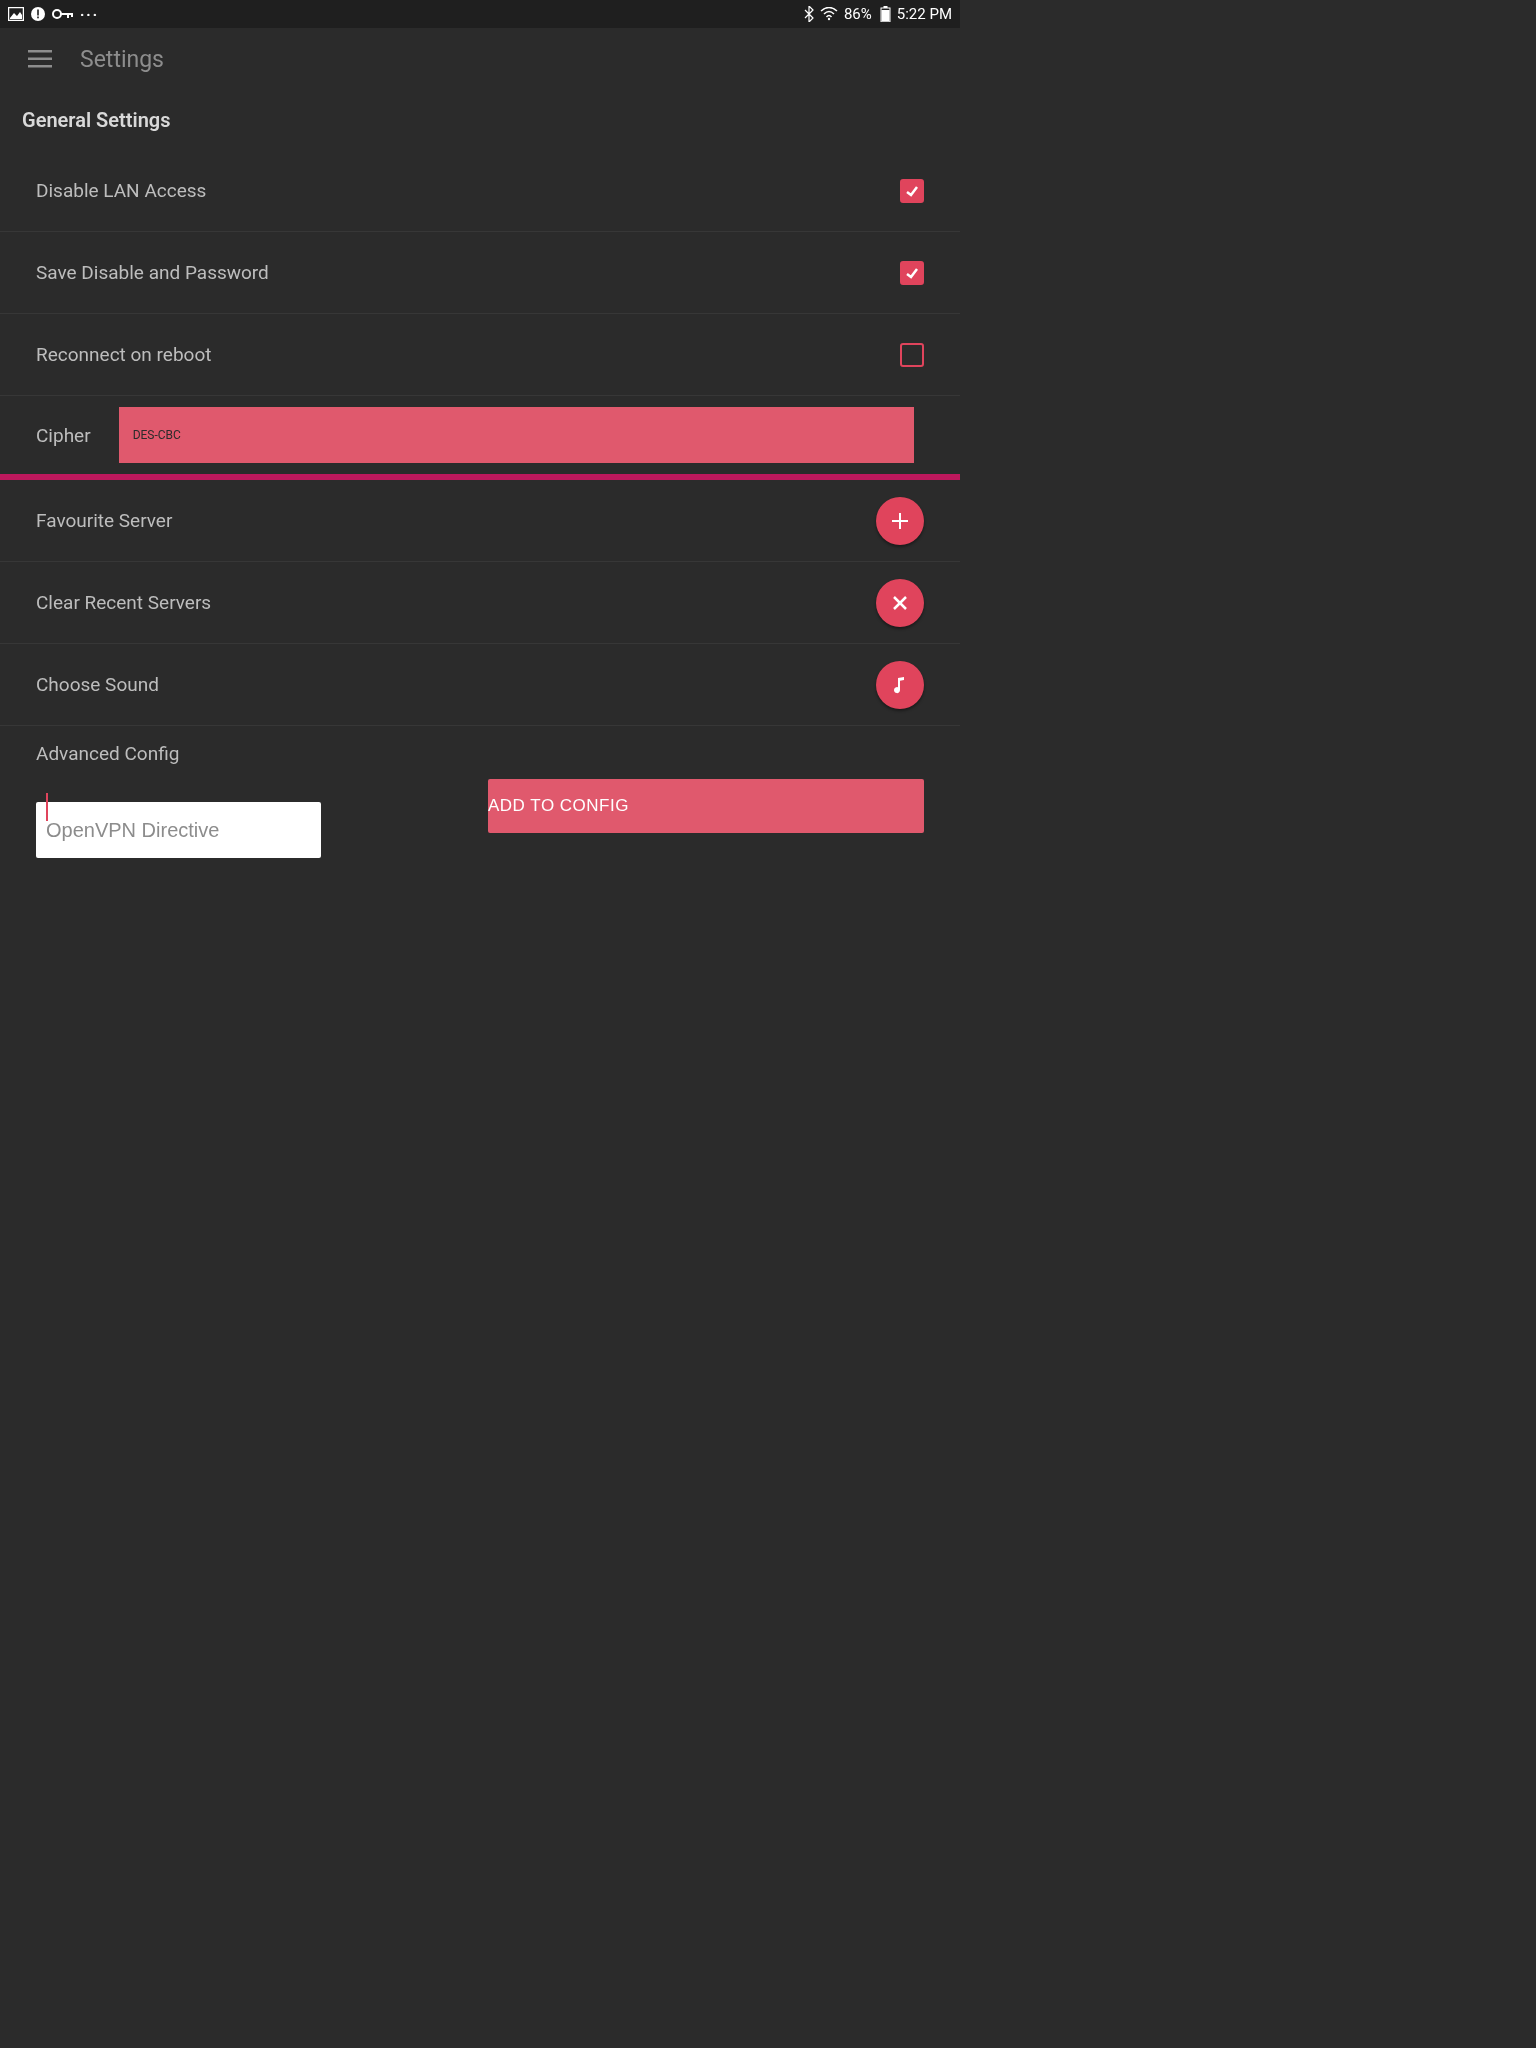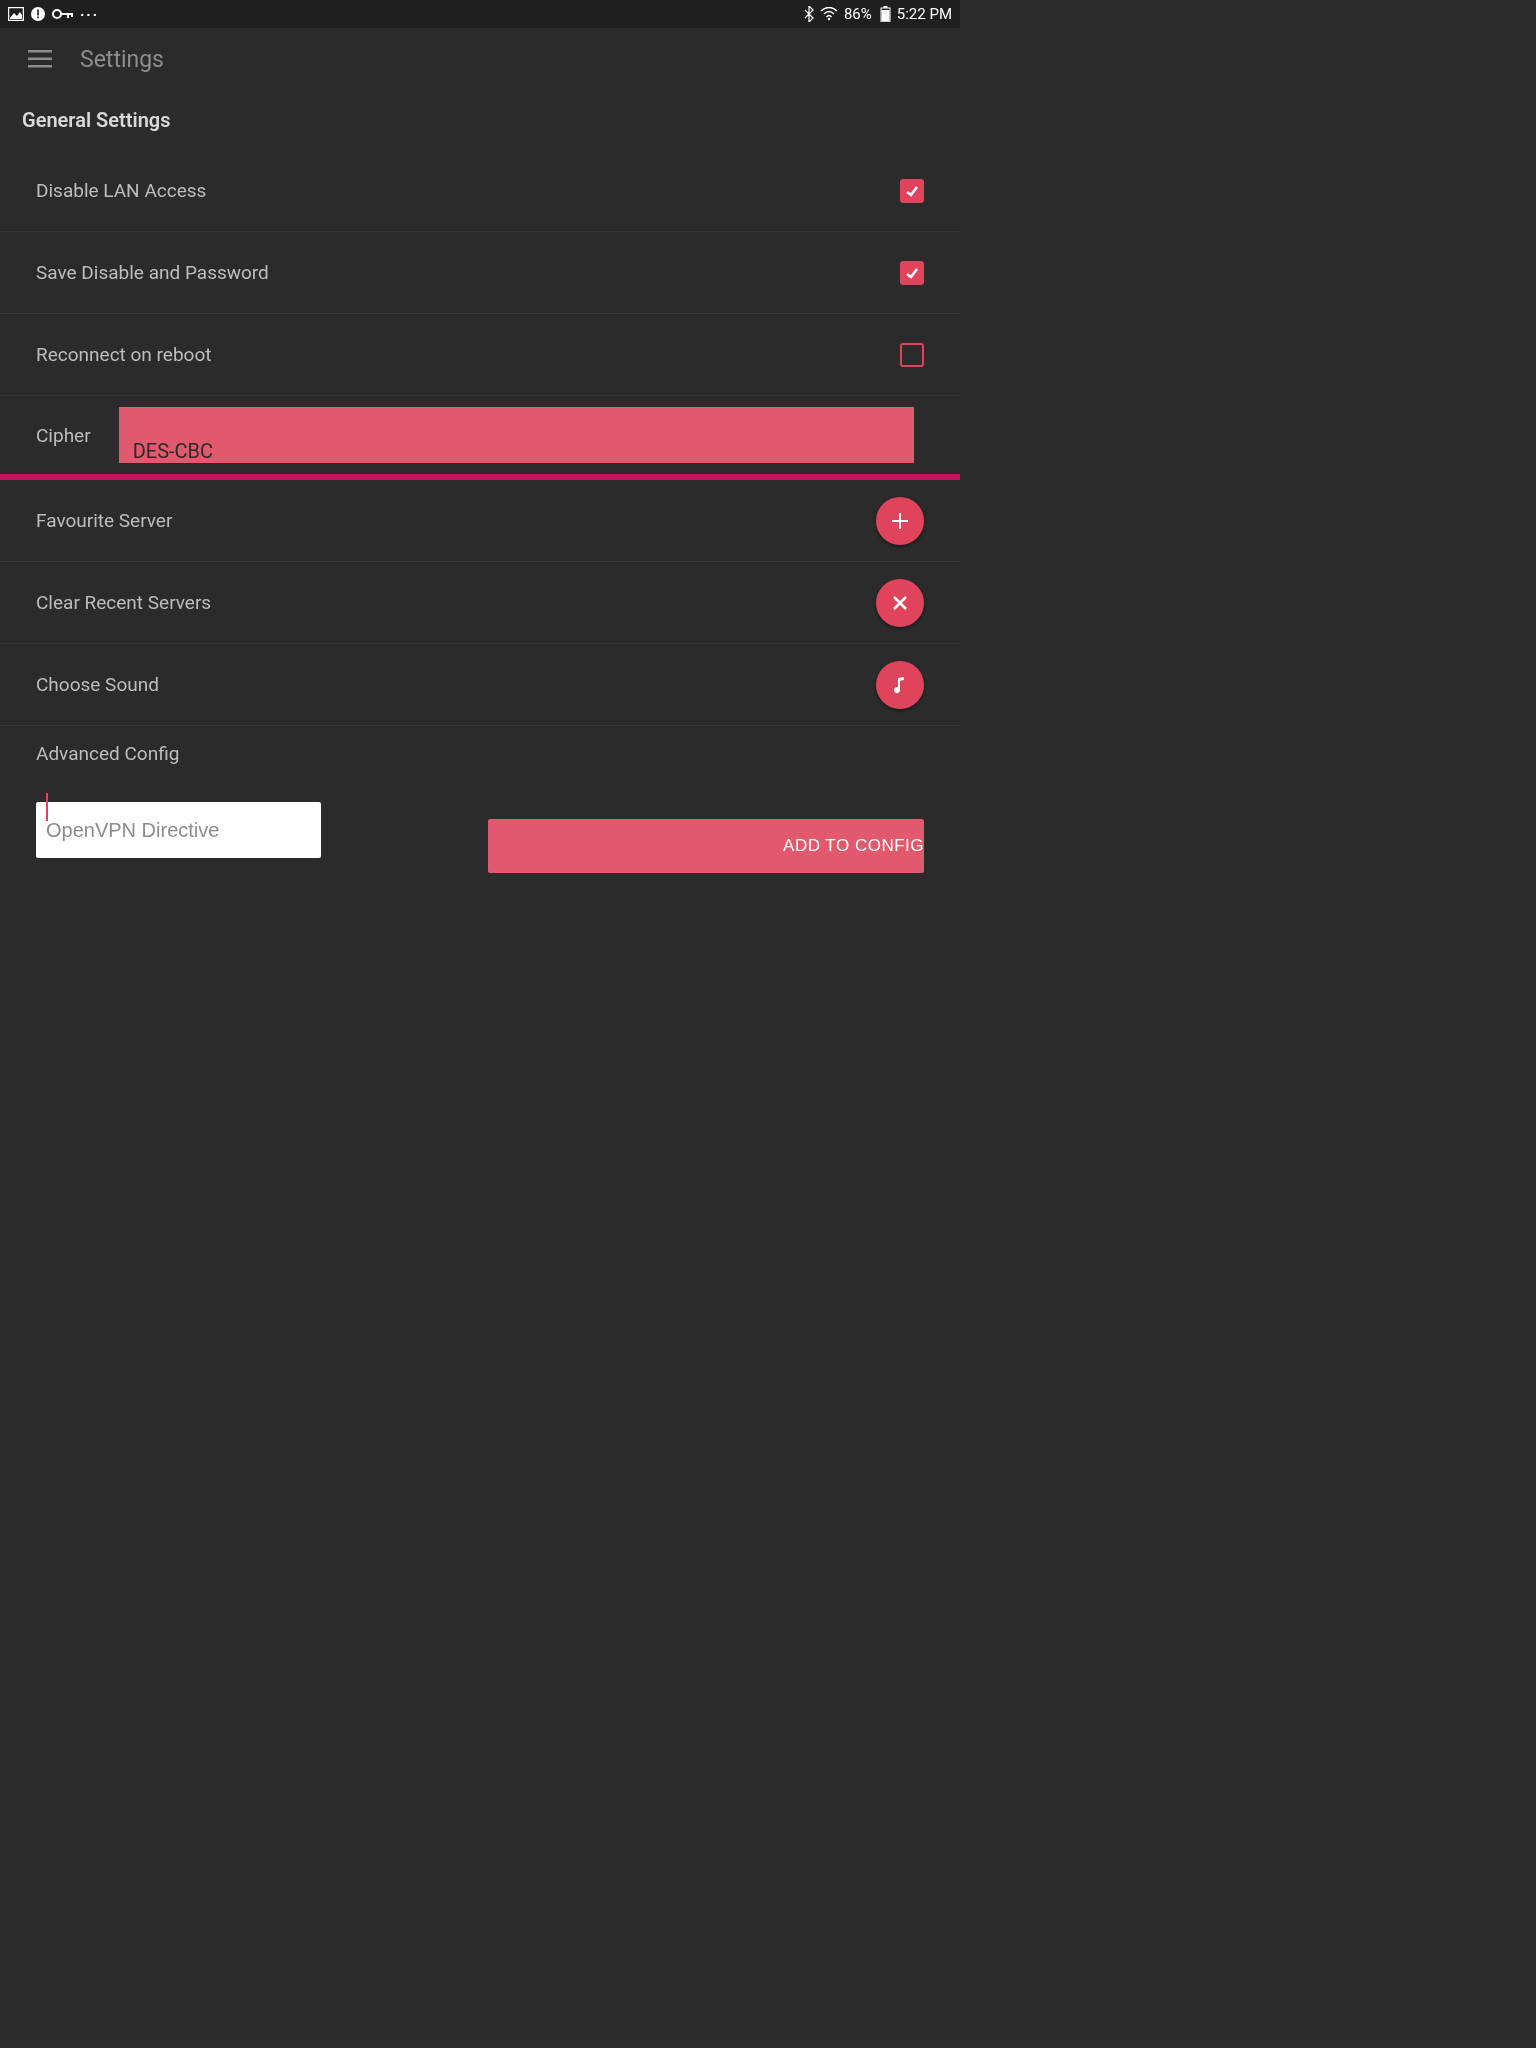--- a/index.html
+++ b/index.html
@@ -83,23 +83,23 @@
     gap: 28px;
     height: 84px;
   }
   .cipher-label { font-size: 19px; color:#bdbdbd; flex: 0 0 auto; }
   .cipher-select {
     flex: 1 1 auto;
     height: 56px;
     background: #e0596d;
     color: #2b2b2b;
     display: flex;
-    align-items: flex-end;
+    align-items: center;
     padding-left: 14px;
-    font-size: 20px;
+    font-size: 12px;
     margin-right: 46px;
   }
 
   .circle-btn {
     width: 48px; height: 48px;
     border-radius: 50%;
     background: #e0445c;
     display: inline-flex;
     align-items: center;
     justify-content: center;
@@ -133,21 +133,21 @@
   .adv-button {
     flex: 1 1 auto;
     height: 54px;
     background: #e0596d;
     color: #fff;
     font-size: 17px;
     letter-spacing: 0.5px;
     font-weight: 500;
     border: none;
     border-radius: 2px;
-    display:flex; align-items:center; justify-content:flex-end;margin-top:40px;
+    display:flex; align-items:center; justify-content:flex-start;
   }
 </style>
 </head>
 <body>
 
 <div class="status-bar">
   <div class="status-left">
     <span class="sb-icon">
       <svg width="16" height="14" viewBox="0 0 16 14">
           <rect x="0.5" y="0.5" width="15" height="13" fill="none" stroke="#fff" stroke-width="1.5"></rect>

